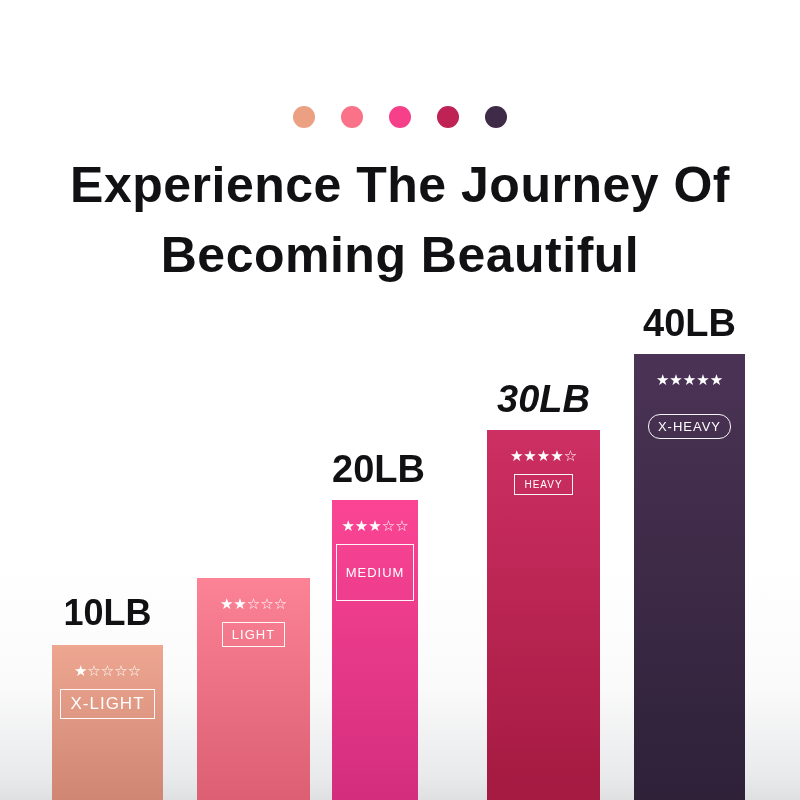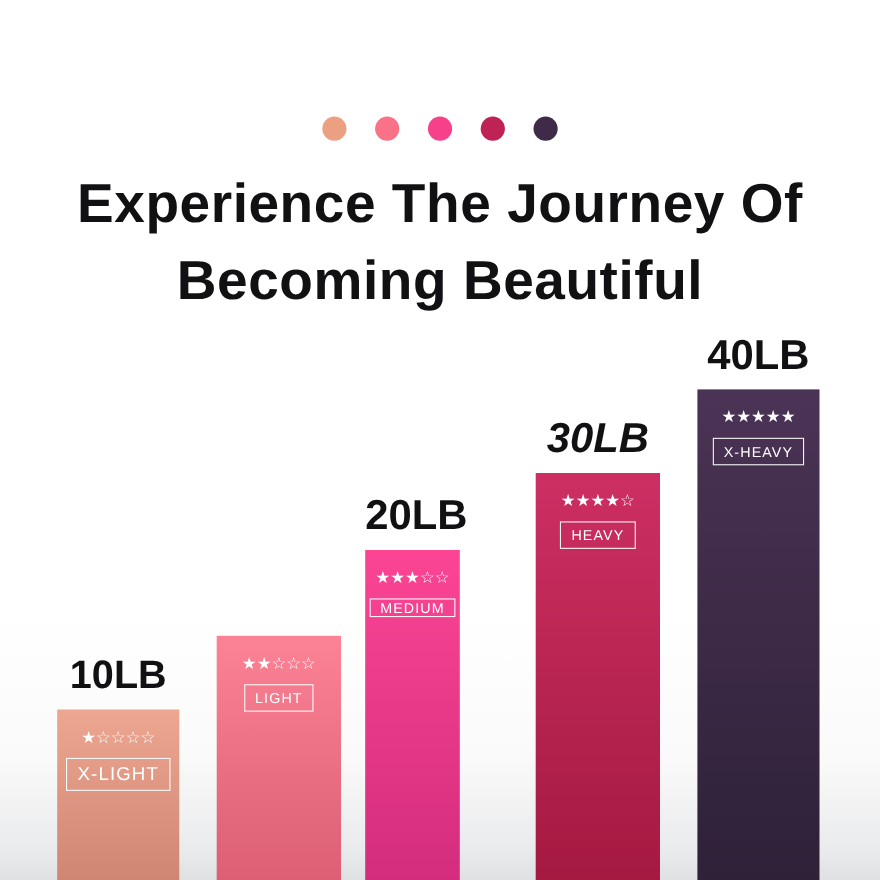--- a/index.html
+++ b/index.html
@@ -146,37 +146,37 @@
             <div class="stars" style="font-size: 15px;">★★☆☆☆</div>
             <div class="badge" style="font-size: 13px; margin-top: 11px; padding: 4px 9px;">LIGHT</div>
           </div>
         </div>
       </div>
       <div class="bar-group" style="left: 332px; width: 86px; height: 352px;">
         <div class="bar-weight" style="font-size: 38px; top: 2px;">20LB</div>
         <div class="bar" style="height: 300px; background: linear-gradient(rgb(251, 69, 148) 0%, rgb(212, 45, 126) 100%);">
           <div class="bar-inner" style="padding-top: 18px;">
             <div class="stars" style="font-size: 15px;">★★★☆☆</div>
-            <div class="badge" style="font-size: 13px; margin-top: 11px; padding: 0 9px;">MEDIUM</div>
+            <div class="badge" style="font-size: 13px; margin-top: 11px; padding: 20px 9px;">MEDIUM</div>
           </div>
         </div>
       </div>
       <div class="bar-group" style="left: 487px; width: 113px; height: 422px;">
         <div class="bar-weight" style="font-size: 38px; top: 2px; font-style: italic;">30LB</div>
         <div class="bar" style="height: 370px; background: linear-gradient(rgb(205, 47, 99) 0%, rgb(164, 26, 65) 100%);">
           <div class="bar-inner" style="padding-top: 18px;">
             <div class="stars" style="font-size: 15px;">★★★★☆</div>
-            <div class="badge" style="font-size: 13px; margin-top: 11px; padding: 4px 9px;">HEAVY</div>
+            <div class="badge" style="font-size: 10px; margin-top: 11px; padding: 4px 9px;">HEAVY</div>
           </div>
         </div>
       </div>
       <div class="bar-group" style="left: 634px; width: 111px; height: 498px;">
         <div class="bar-weight" style="font-size: 38px; top: 2px;">40LB</div>
         <div class="bar" style="height: 446px; background: linear-gradient(rgb(75, 51, 85) 0%, rgb(46, 33, 56) 100%);">
           <div class="bar-inner" style="padding-top: 18px;">
             <div class="stars" style="font-size: 15px;">★★★★★</div>
-            <div class="badge" style="font-size: 13px; margin-top: 11px; padding: 4px 9px;">X-HEAVY</div>
+            <div class="badge" style="font-size: 13px; margin-top: 27px; padding: 4px 9px; border-radius: 12px;">X-HEAVY</div>
           </div>
         </div>
       </div>
     </div>
 
 </div>
 
 </body></html>

